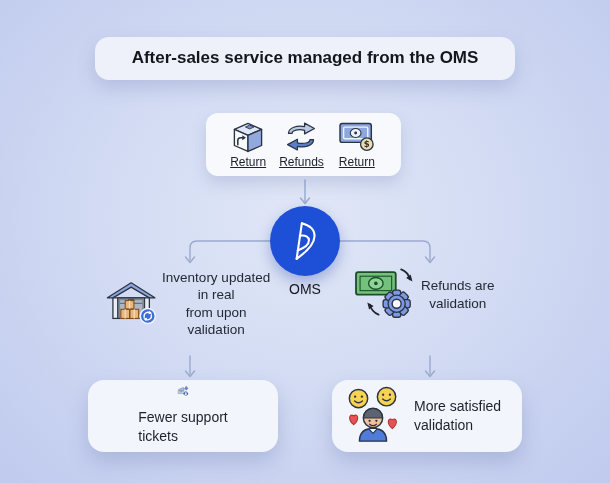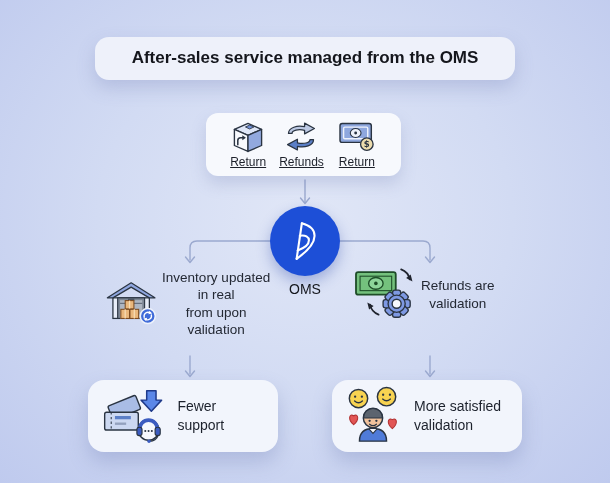--- a/index.html
+++ b/index.html
@@ -35,21 +35,21 @@
   .branch{position:absolute;display:flex;align-items:center;}
   .branch-left{left:105px;top:264px;width:170px;}
   .branch-right{left:347px;top:264px;width:166px;}
   .branch-text{margin-top:5px;font-size:13.5px;line-height:1.28;color:#242934;text-align:center;}
   .branch-text span{display:block;}
   .outcome-card{
     position:absolute;top:380px;width:190px;height:72px;box-sizing:border-box;
     display:flex;align-items:center;gap:12px;padding:6px 12px;
     background:#f2f5fc;border-radius:16px;box-shadow:0 10px 20px rgba(98,113,170,.28);
   }
-  .outcome-left{left:88px;}
+  .outcome-left{left:88px;flex-direction:column;}
   .outcome-right{left:332px;}
   .outcome-text{font-size:14px;line-height:1.35;color:#1c212c;}
   .outcome-text span{display:block;}
 </style>
 </head>
 <body>
 
 <div class="canvas">
 
   <svg class="connectors" viewBox="0 0 610 483">
@@ -182,20 +182,21 @@
       <circle cx="52" cy="47" r="1.1" fill="#2a3442"></circle>
       <circle cx="55.5" cy="47" r="1.1" fill="#2a3442"></circle>
       <path d="M42.5 45 a9.5 9.5 0 0 1 19 0" fill="none" stroke="#3c5cc0" stroke-width="4" stroke-linecap="round"></path>
       <rect x="39.5" y="43" width="5.5" height="9" rx="2.5" fill="#3c5cc0" stroke="#2a3442" stroke-width="1.2"></rect>
       <rect x="59" y="43" width="5.5" height="9" rx="2.5" fill="#3c5cc0" stroke="#2a3442" stroke-width="1.2"></rect>
       <path d="M62 52 q-2 6 -9 6" fill="none" stroke="#2a3442" stroke-width="1.6" stroke-linecap="round"></path>
       <circle cx="52.5" cy="58" r="1.8" fill="#3c5cc0"></circle>
     </svg>
     <div class="outcome-text">
       <span>Fewer support</span>
+      <span>tickets</span>
     </div>
   </div>
 
   <div class="outcome-card outcome-right">
     <svg width="58" height="60" viewBox="0 0 60 62">
       <circle cx="15" cy="13" r="9.5" fill="#f8d351" stroke="#2a3442" stroke-width="1.5"></circle>
       <circle cx="11.5" cy="11" r="1.2" fill="#2a3442"></circle>
       <circle cx="18.5" cy="11" r="1.2" fill="#2a3442"></circle>
       <path d="M11 15.5 q4 3.5 8 0" fill="none" stroke="#2a3442" stroke-width="1.4" stroke-linecap="round"></path>
       <circle cx="44" cy="11" r="9.5" fill="#f8d351" stroke="#2a3442" stroke-width="1.5"></circle>

